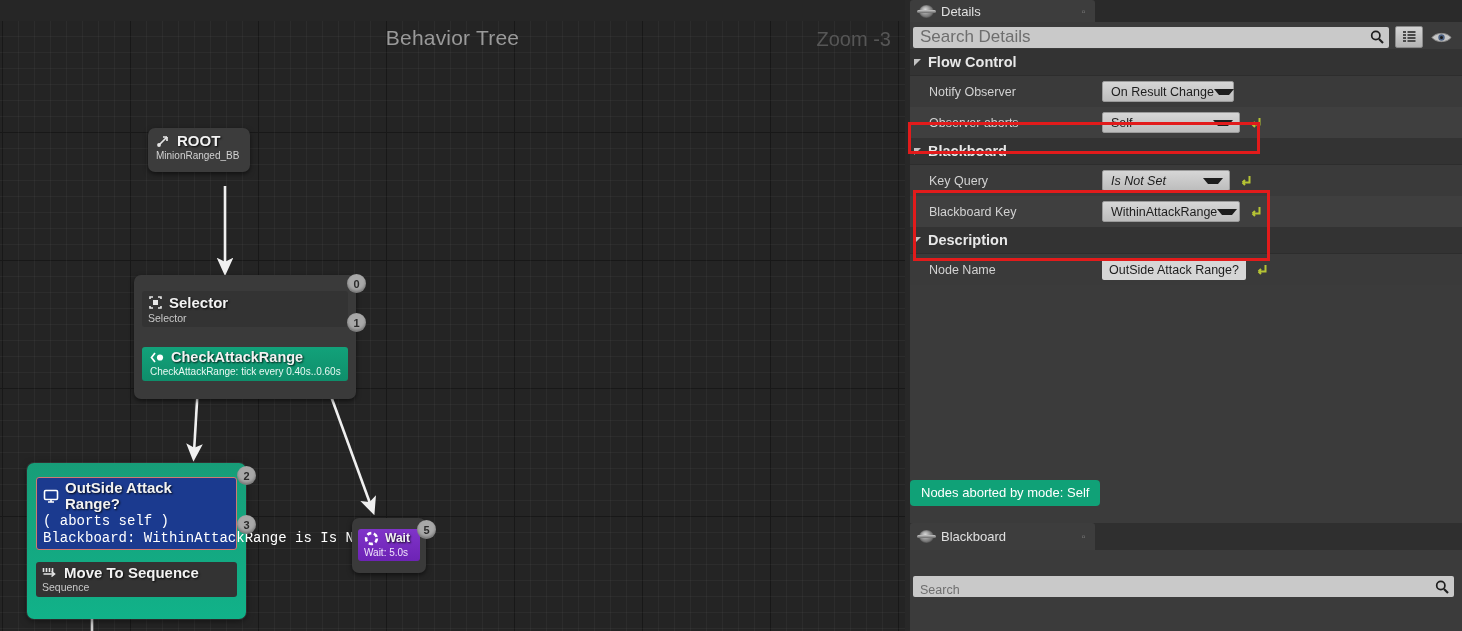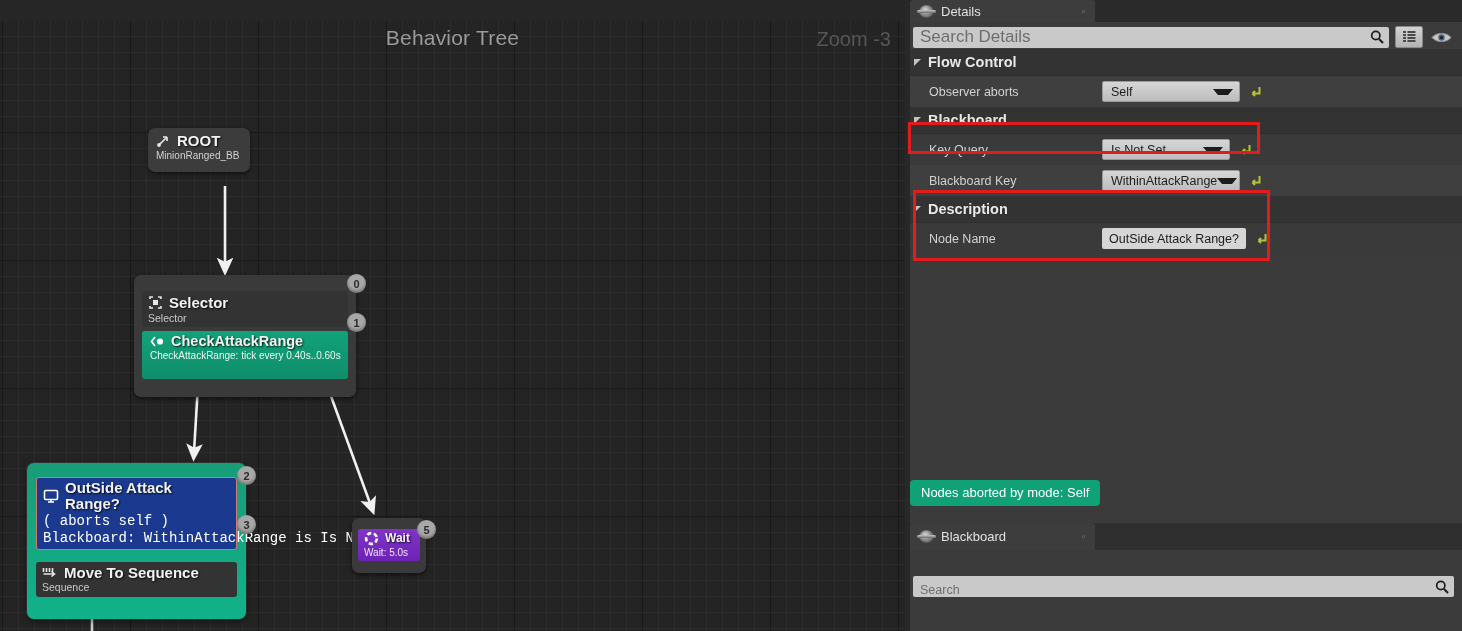--- a/index.html
+++ b/index.html
@@ -77,21 +77,21 @@
   #node-root { left: 148px; top: 128px; width: 102px; }
   #node-root .node-body { background: #3c3c3c; padding: 5px 8px 10px 8px; }
   #node-root .node-sub { color: #d2d2d2; font-size: 10px; }
 
   
   #node-selector { left: 134px; top: 275px; width: 222px; }
   #node-selector .node-body { background: #3a3a3a; padding: 16px 8px 18px 8px; }
   .sel-main { background: #333333; border-radius: 3px; padding: 4px 6px 3px 6px; }
   .service {
     background: linear-gradient(#12a27a, #0f8e6b);
-    border-radius: 3px; padding: 3px 6px 17px 8px; margin-top: 4px;
+    border-radius: 3px; padding: 3px 6px 3px 8px; margin-top: 20px;
   }
   .service .node-title { font-size: 14.5px; }
   .service .node-sub { color: #e8f7f2; font-size: 10px; }
 
   
   #node-outside { left: 27px; top: 463px; width: 219px; }
   #node-outside .node-body {
     background: linear-gradient(#179d78, #11b289);
     padding: 14px 9px 22px 9px;
     box-shadow: 0 0 0 1px rgba(255,255,255,.08), 0 2px 7px rgba(0,0,0,.5);
@@ -386,40 +386,49 @@
           <circle cx="10.5" cy="6.5" r="1.5" fill="#1b1b1b"></circle>
         </svg>
       </div>
     </div>
 
     <div id="details-body">
         <div class="section-head">
           <div class="tri-dl"></div>
           <span class="section-title">Flow Control</span>
         </div>
+        <div class="prop-row dark">
+          <div class="prop-name">Notify Observer</div>
+          <div class="vcol">
+            <div class="combo" style="width: 132px;">
+              <span class="cb-label">On Result Change</span>
+              <span class="caret"></span>
+            </div>
+          </div>
+        </div>
         <div class="prop-row alt">
           <div class="prop-name">Observer aborts</div>
           <div class="vcol">
             <div class="combo" style="width: 138px;">
               <span class="cb-label">Self</span>
               <span class="caret"></span>
             </div>
             <svg class="reset" viewBox="0 0 13 14">
               <path d="M10.5 2 L10.5 8.5 L3.5 8.5 M3.5 8.5 L6 6 M3.5 8.5 L6 11" stroke="#b5c334" stroke-width="2" fill="none"></path>
             </svg>
           </div>
         </div>
         <div class="section-head">
           <div class="tri-dl"></div>
           <span class="section-title">Blackboard</span>
         </div>
         <div class="prop-row dark">
           <div class="prop-name">Key Query</div>
           <div class="vcol">
-            <div class="combo" style="width: 128px;">
+            <div class="combo" style="width: 128px; font-style: italic;">
               <span class="cb-label">Is Not Set</span>
               <span class="caret"></span>
             </div>
             <svg class="reset" viewBox="0 0 13 14">
               <path d="M10.5 2 L10.5 8.5 L3.5 8.5 M3.5 8.5 L6 6 M3.5 8.5 L6 11" stroke="#b5c334" stroke-width="2" fill="none"></path>
             </svg>
           </div>
         </div>
         <div class="prop-row alt">
           <div class="prop-name">Blackboard Key</div>

